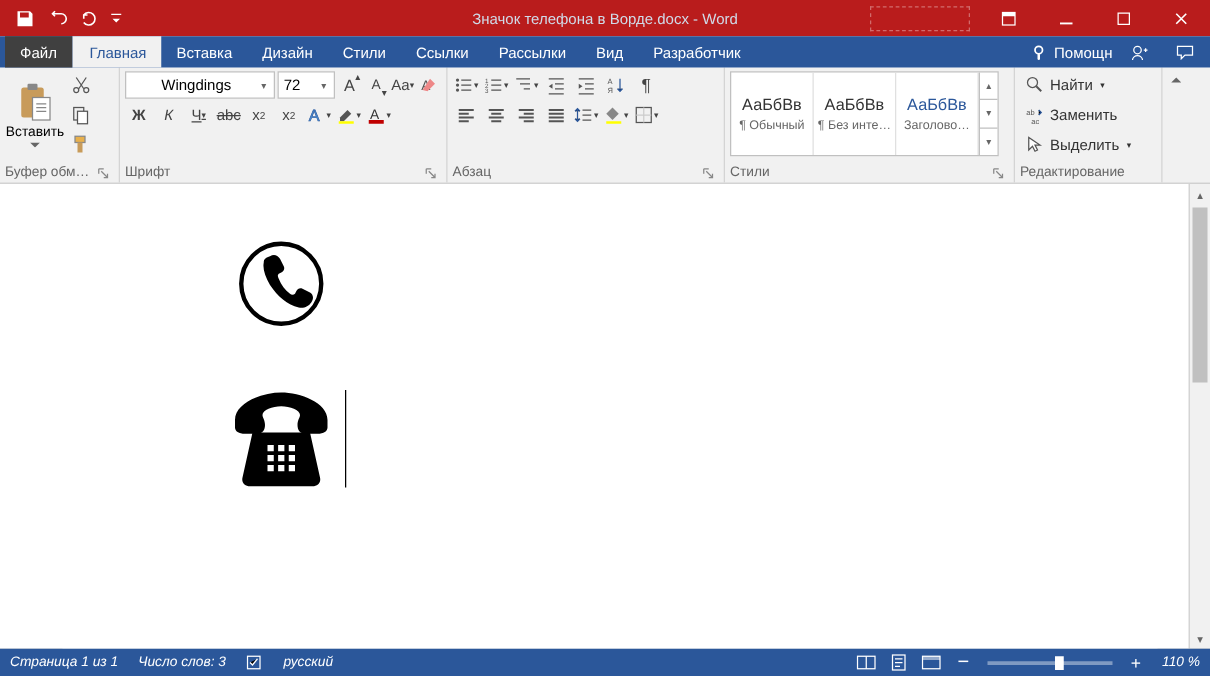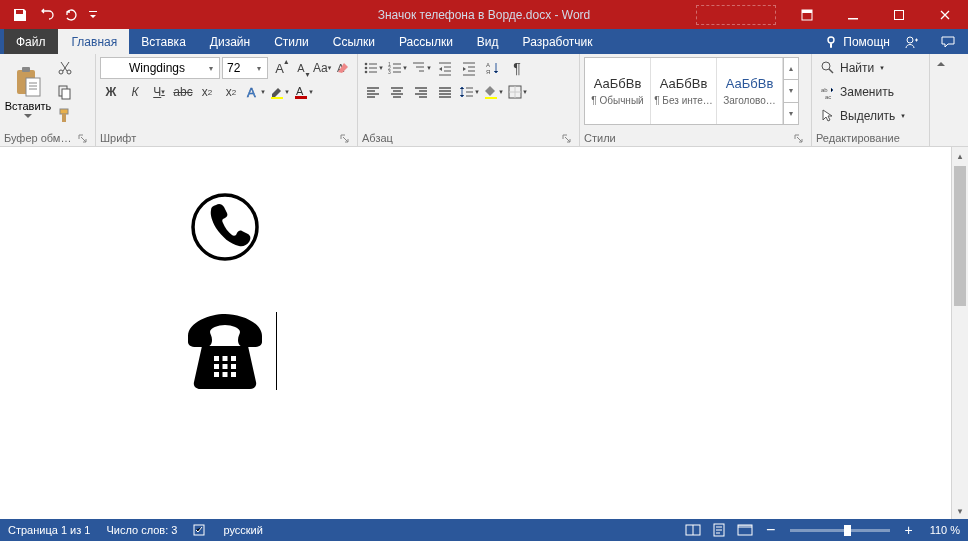--- a/index.html
+++ b/index.html
@@ -42,21 +42,21 @@
 .page-viewport { flex: 1; background: #fff; margin: 0; position: relative; overflow: hidden; }
 .page { position: absolute; left: 50px; top: 15px; right: 25px; bottom: 0; background: #fff; }
 .phone-circle { position: absolute; left: 140px; top: 30px; }
 .phone-desk { position: absolute; left: 130px; top: 150px; }
 .cursor-line { position: absolute; left: 226px; top: 150px; width: 1px; height: 78px; background: #000; }
 .vscroll { width: 17px; background: #f1f1f1; border-left: 1px solid #d4d4d4; display: flex; flex-direction: column; }
 .vscroll .arrow { height: 17px; display: flex; align-items: center; justify-content: center; cursor: pointer; font-size: 9px; color: #666; }
 .vscroll .track { flex: 1; position: relative; }
 .vscroll .thumb { position: absolute; left: 2px; right: 2px; top: 2px; height: 140px; background: #c0c0c0; cursor: pointer; }
 .statusbar { position: absolute; bottom: 0; left: 0; right: 0; height: 22px; background: #2b579a; color: #fff; display: flex; align-items: center; font-size: 11px; }
-.status-item { padding: 0 8px; height: 100%; display: flex; align-items: center; cursor: pointer; gap: 4px; }
+.status-item { padding: 0 8px; height: 100%; display: flex; align-items: center; cursor: pointer; gap: 4px; font-style: italic; }
 .status-right { margin-left: auto; display: flex; align-items: center; height: 100%; }
 .view-btn { width: 26px; height: 100%; display: flex; align-items: center; justify-content: center; cursor: pointer; }
 .zoom-slider { width: 100px; height: 3px; background: rgba(255,255,255,0.4); margin: 0 6px; position: relative; cursor: pointer; }
 .zoom-slider .thumb { width: 7px; height: 11px; background: #fff; position: absolute; top: -4px; left: 54px; }
 svg { display: block; }
 .ico { width: 16px; height: 16px; }
 </style>
 </head>
 <body>
 

